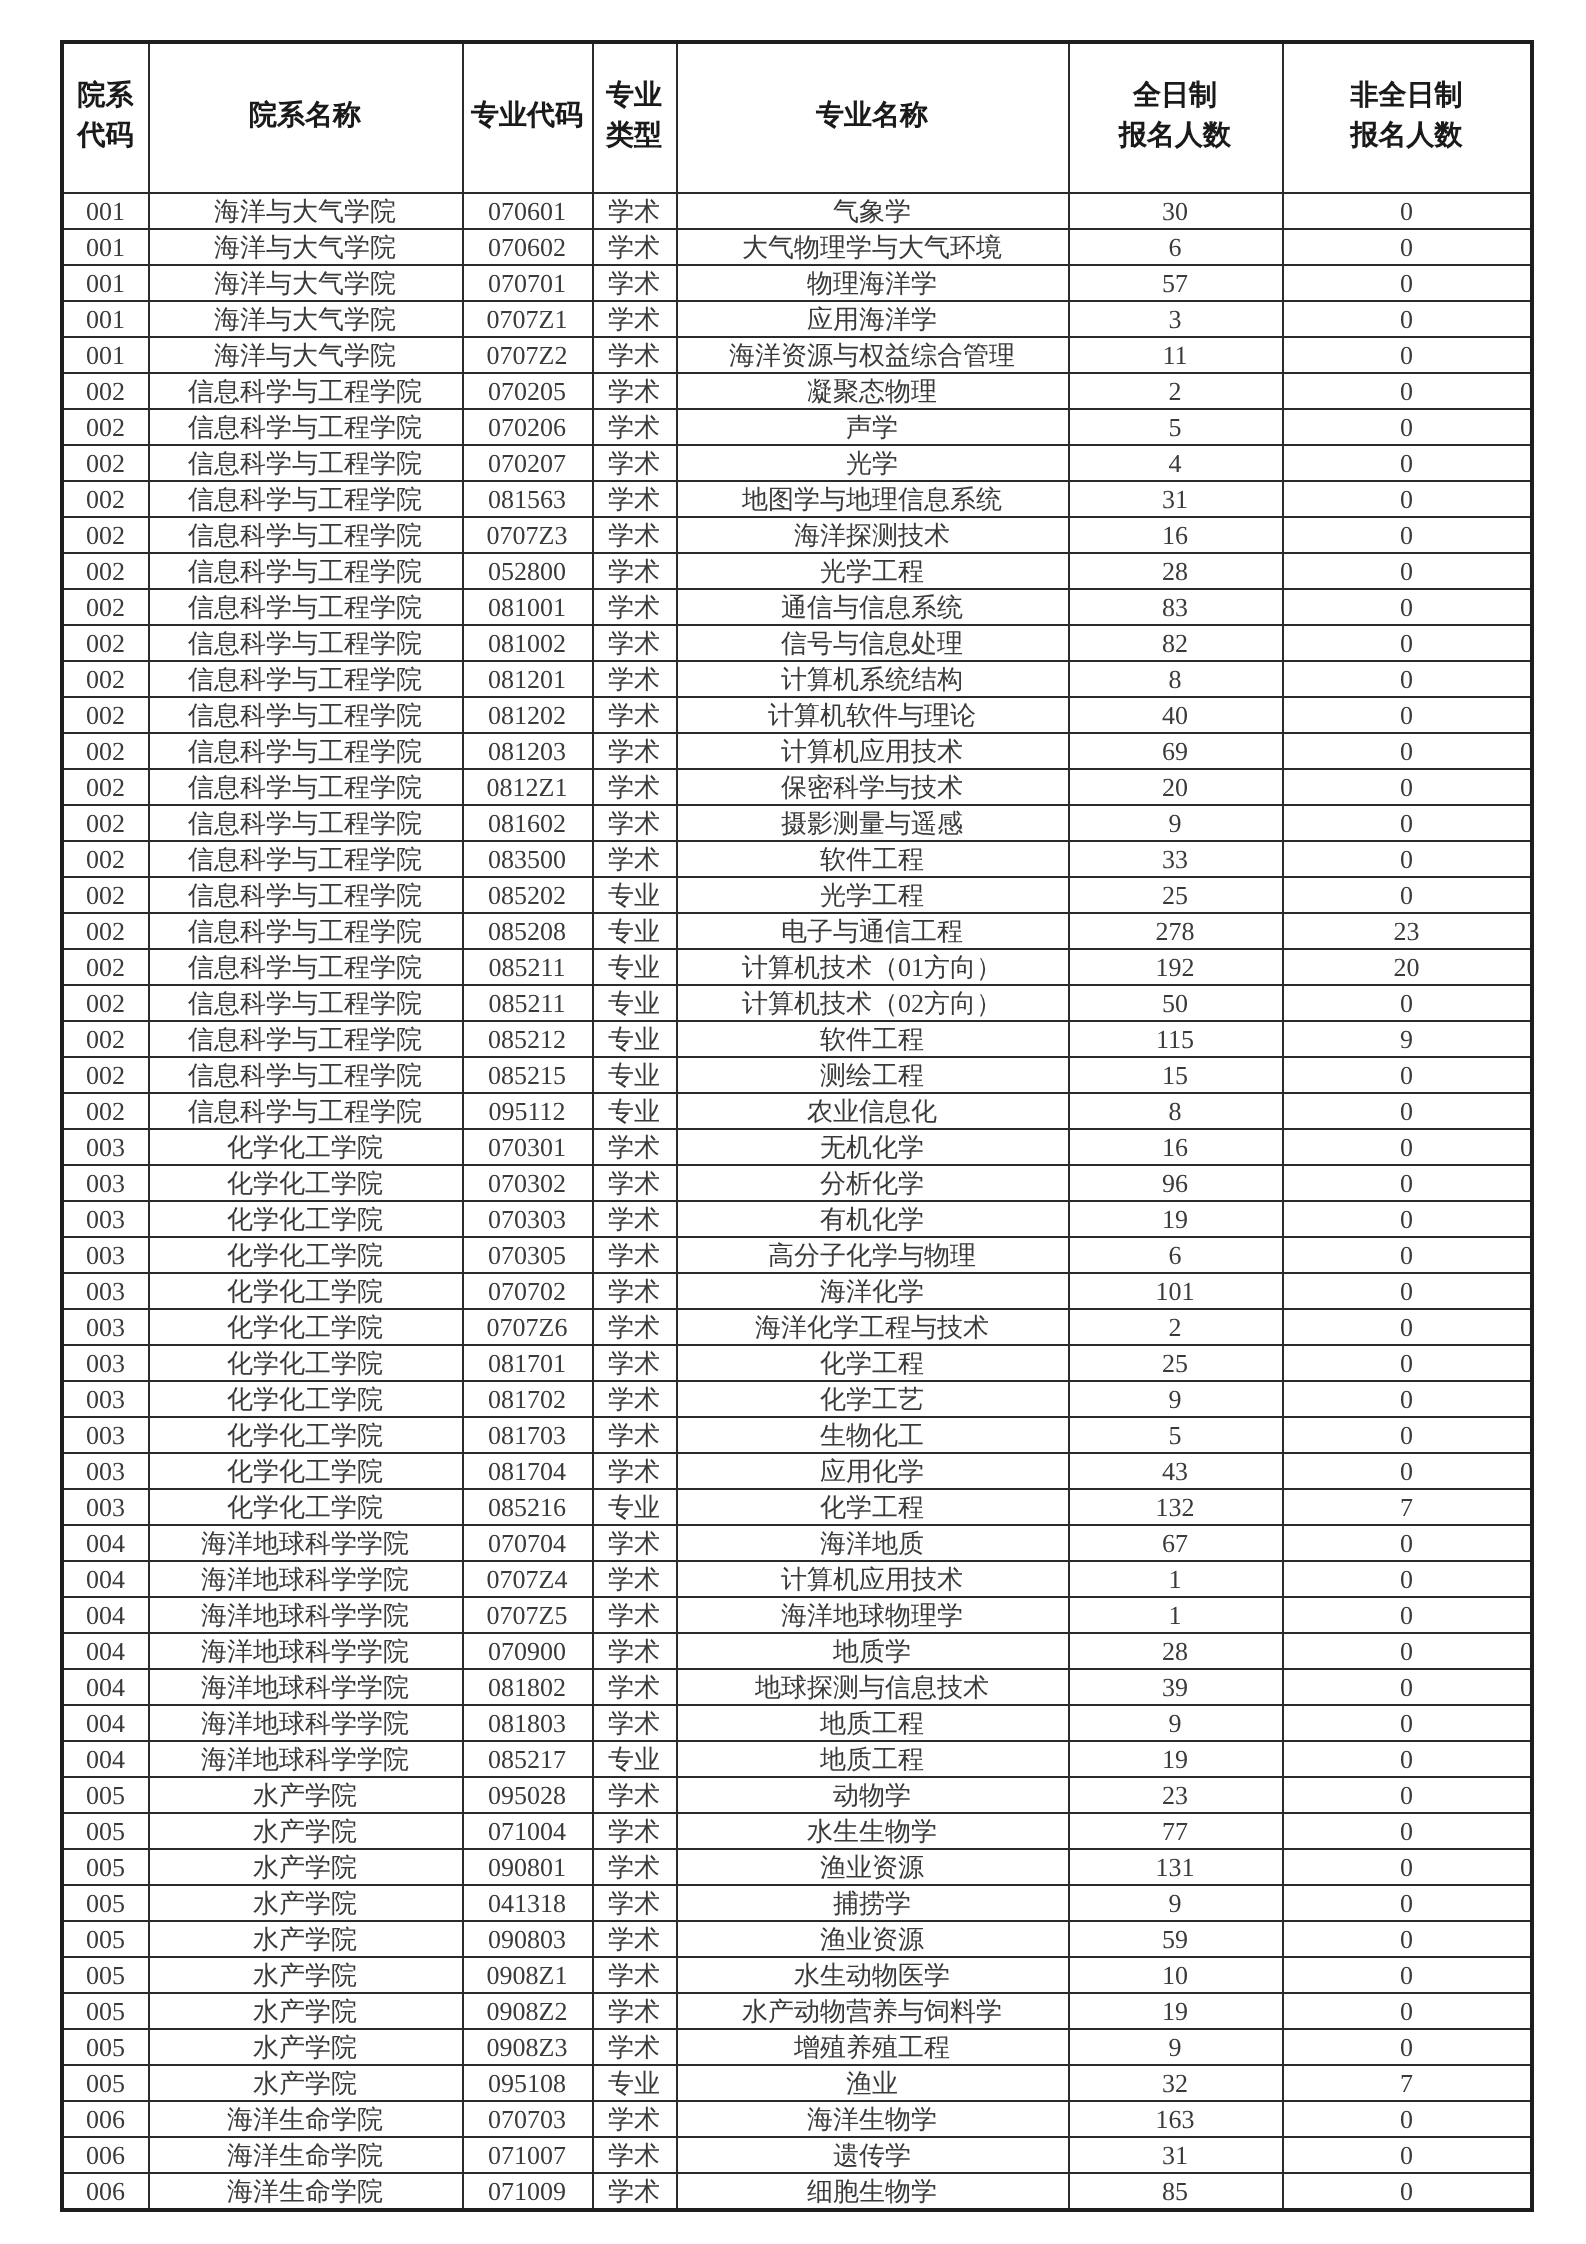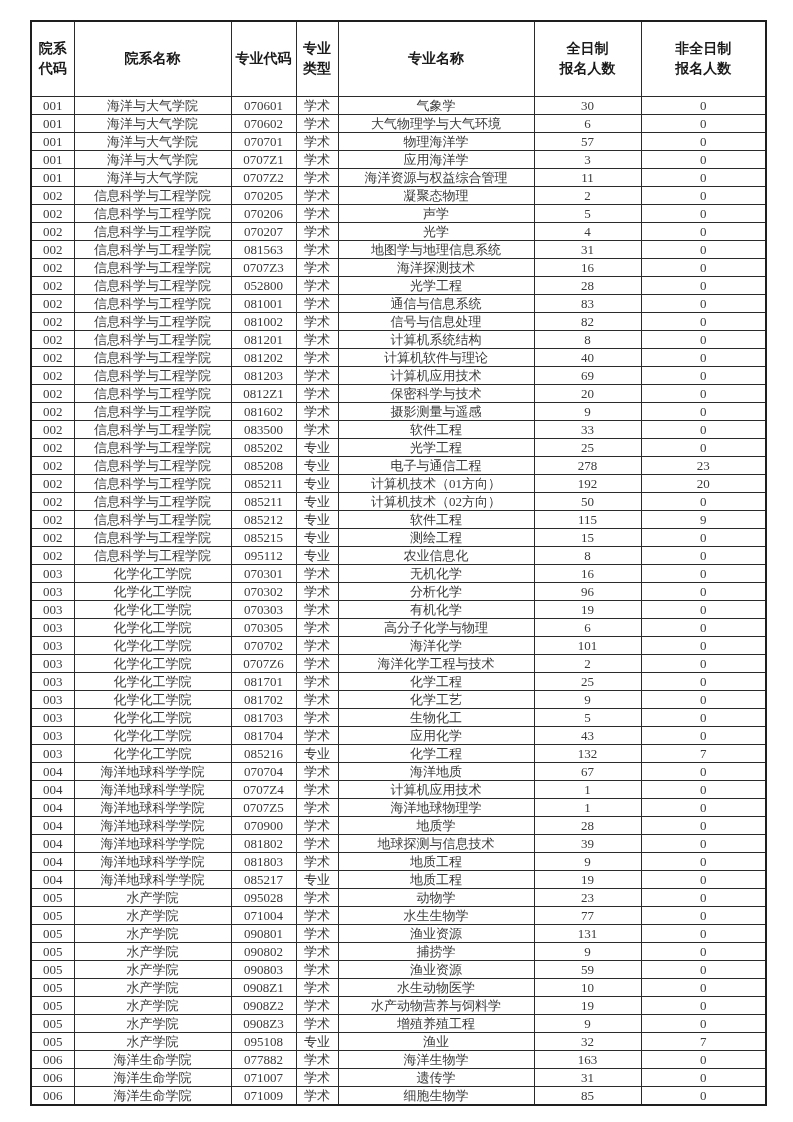--- a/index.html
+++ b/index.html
@@ -506,21 +506,21 @@
             <td>水产学院</td>
             <td>090801</td>
             <td>学术</td>
             <td>渔业资源</td>
             <td>131</td>
             <td>0</td>
           </tr>
           <tr>
             <td>005</td>
             <td>水产学院</td>
-            <td>090802</td>
+            <td>041318</td>
             <td>学术</td>
             <td>捕捞学</td>
             <td>9</td>
             <td>0</td>
           </tr>
           <tr>
             <td>005</td>
             <td>水产学院</td>
             <td>090803</td>
             <td>学术</td>
@@ -560,21 +560,21 @@
             <td>水产学院</td>
             <td>095108</td>
             <td>专业</td>
             <td>渔业</td>
             <td>32</td>
             <td>7</td>
           </tr>
           <tr>
             <td>006</td>
             <td>海洋生命学院</td>
-            <td>077882</td>
+            <td>070703</td>
             <td>学术</td>
             <td>海洋生物学</td>
             <td>163</td>
             <td>0</td>
           </tr>
           <tr>
             <td>006</td>
             <td>海洋生命学院</td>
             <td>071007</td>
             <td>学术</td>

